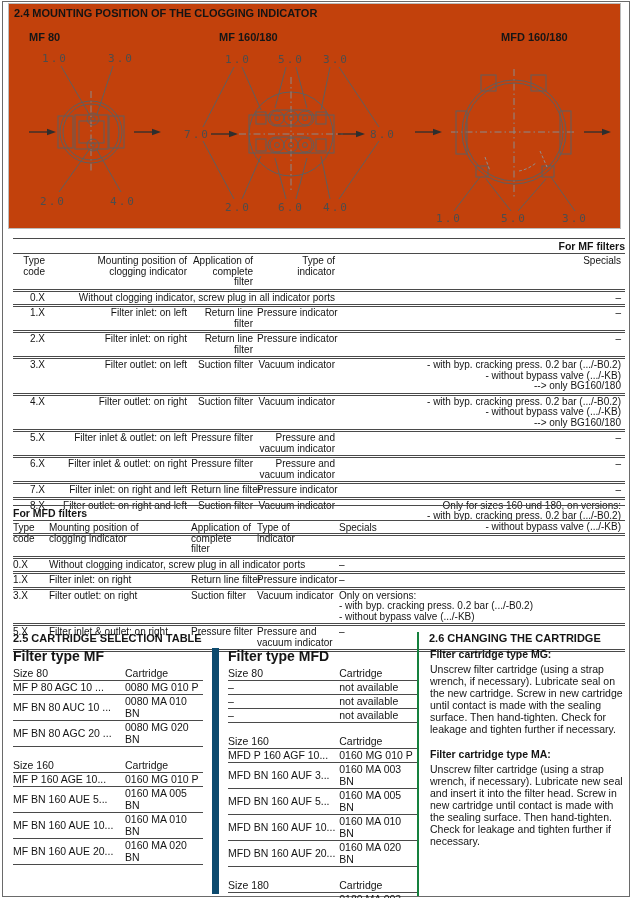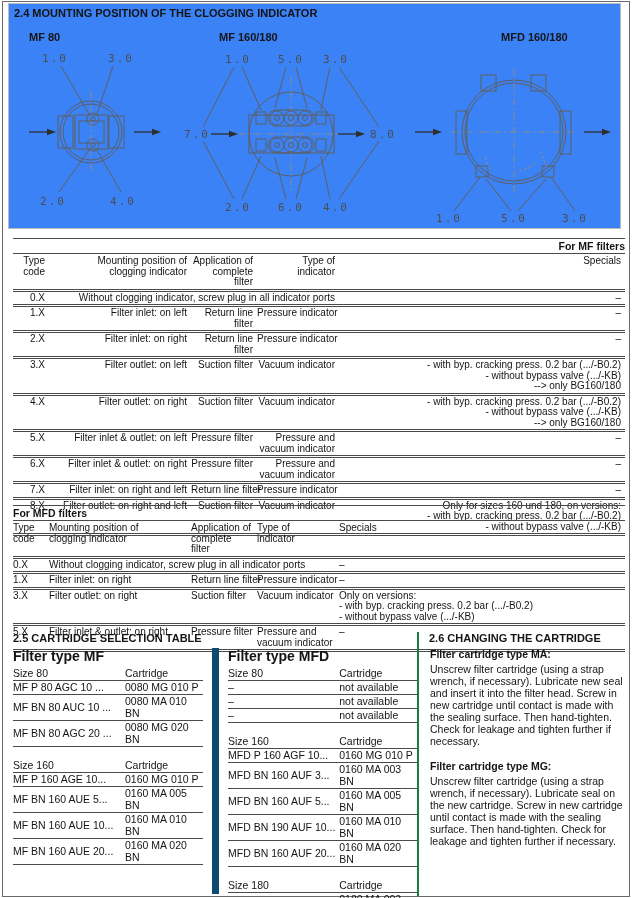--- a/index.html
+++ b/index.html
@@ -1,19 +1,19 @@
 <!DOCTYPE html>
 <html><head>
 <meta charset="utf-8">
 <style>
   html,body{margin:0;padding:0;width:632px;height:898px;background:#fff;overflow:hidden;
     font-family:"Liberation Sans",sans-serif;color:#141414;}
   .frame{position:absolute;left:2px;top:1px;width:626px;height:894px;border:1px solid #6a6a6a;}
   
-  .panel{position:absolute;left:8px;top:3px;width:613px;height:226px;background:#3b82f6;border:1px solid #bcbcbc;box-sizing:border-box;}
+  .panel{position:absolute;left:8px;top:3px;width:613px;height:226px;background:#c2410c;border:1px solid #bcbcbc;box-sizing:border-box;}
   .panel .sec-title{position:absolute;left:5px;top:3px;font-size:11px;font-weight:bold;}
   .diagrams{position:absolute;left:0;top:25px;display:flex;}
   svg{display:block;}
   .draw{stroke:#5f5f5f;fill:none;stroke-width:1;}
   .cl{stroke:#8b8b8b;stroke-dasharray:7 3 1.5 3;}
   .dd{stroke:#8f8f8f;fill:none;stroke-dasharray:3 2;}
   .as{stroke:#2e2e2e;stroke-width:1.3;}
   .ah{fill:#2e2e2e;stroke:none;}
   .dtitle{font:bold 11px "Liberation Sans",sans-serif;fill:#161616;}
   .dlabel{font:11px "DejaVu Sans Mono",monospace;letter-spacing:2px;fill:#4d4d4d;}
@@ -407,21 +407,21 @@
               </tr>
           <tr>
             <td>MFD BN 160 AUF 3...</td>
             <td>0160 MA 003 BN</td>
               </tr>
           <tr>
             <td>MFD BN 160 AUF 5...</td>
             <td>0160 MA 005 BN</td>
               </tr>
           <tr>
-            <td>MFD BN 190 AUF 10...</td>
+            <td>MFD BN 160 AUF 10...</td>
             <td>0160 MA 010 BN</td>
               </tr>
           <tr>
             <td>MFD BN 160 AUF 20...</td>
             <td>0160 MA 020 BN</td>
               </tr>
         </tbody>
           </table>
         <table class="cart">
             <tbody>
@@ -436,21 +436,21 @@
 
         </tbody>
           </table>
       </div>
     </div>
   </div>
 
   <div class="col26">
     <div class="b-title">2.6 CHANGING THE CARTRIDGE</div>
     <div class="blk">
+      <div class="bh">Filter cartridge type MG:</div>
+      <div class="bb">Unscrew filter cartridge (using a strap wrench, if necessary). Lubricate seal on the new cartridge. Screw in new cartridge until contact is made with the sealing surface. Then hand-tighten. Check for leakage and tighten further if necessary.</div>
+    </div>
+    <div class="blk">
       <div class="bh">Filter cartridge type MA:</div>
       <div class="bb">Unscrew filter cartridge (using a strap wrench, if necessary). Lubricate new seal and insert it into the filter head. Screw in new cartridge until contact is made with the sealing surface. Then hand-tighten. Check for leakage and tighten further if necessary.</div>
     </div>
-    <div class="blk">
-      <div class="bh">Filter cartridge type MG:</div>
-      <div class="bb">Unscrew filter cartridge (using a strap wrench, if necessary). Lubricate seal on the new cartridge. Screw in new cartridge until contact is made with the sealing surface. Then hand-tighten. Check for leakage and tighten further if necessary.</div>
-    </div>
   </div>
 </div>
 
 </body></html>

